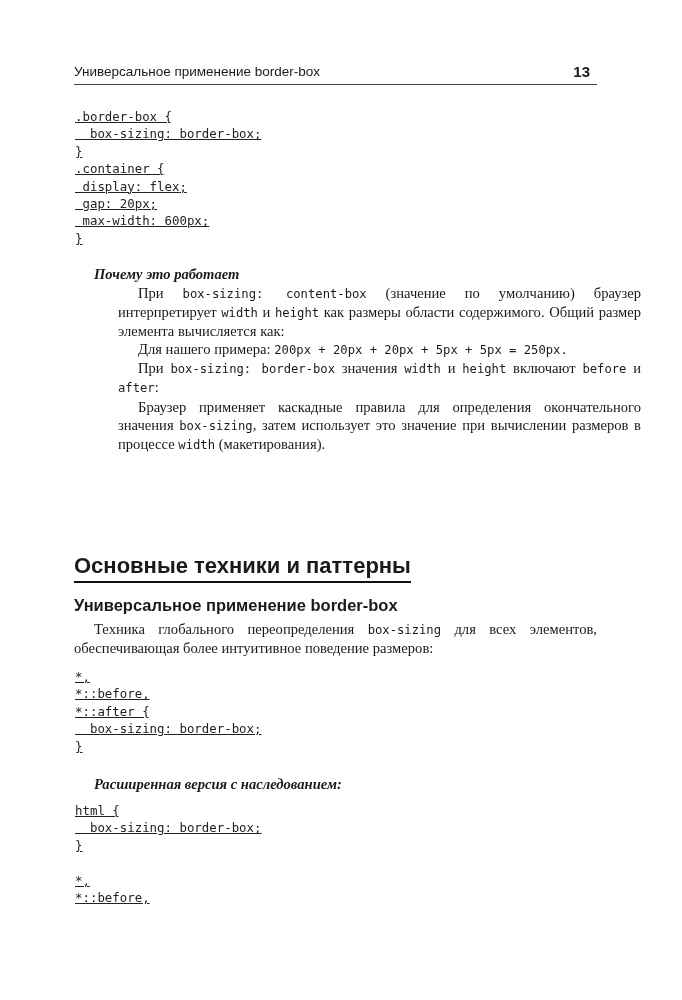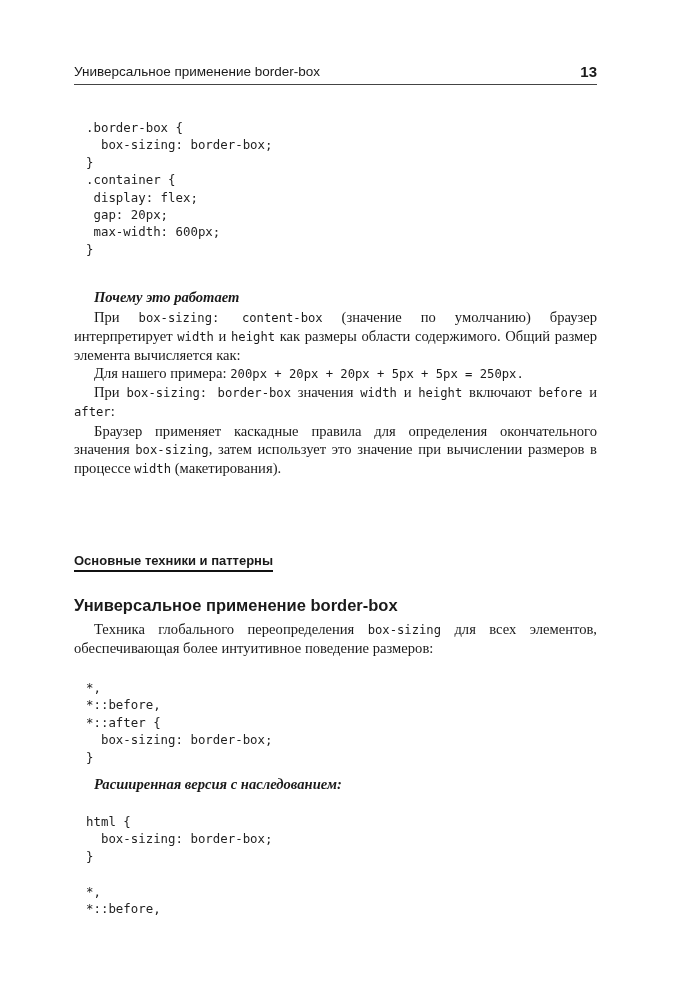--- a/index.html
+++ b/index.html
@@ -7,38 +7,38 @@
     width: 682px; height: 1000px; background: #ffffff; color: #1a1a1a;
     position: relative; overflow: hidden;
   }
   .page { position: absolute; left: 74px; top: 0; width: 523px; }
   .running-head {
     position: absolute; top: 64px; left: 0; width: 523px; height: 20px;
     border-bottom: 1px solid #444;
     font-family: "Liberation Sans", sans-serif; font-size: 13.5px;
   }
   .running-head .rh-title { position: absolute; left: 0; top: 0; }
-  .running-head .rh-num { position: absolute; right: 0; top: -1px; font-weight: bold; font-size: 15px; }
+  .running-head .rh-num { position: absolute; right: 7px; top: -1px; font-weight: bold; font-size: 15px; }
 
   .code {
     font-family: "DejaVu Sans Mono", monospace; font-size: 12.4px;
-    line-height: 17.4px; white-space: pre; margin: 12px; color: #222;
+    line-height: 17.4px; white-space: pre; margin: 1px; color: #222; text-decoration: underline;
   }
   .serif {
     font-family: "Liberation Serif", serif; font-size: 14.6px; line-height: 18.1px;
     text-align: justify; margin: 0; color: #1a1a1a;
   }
   .serif .m { font-family: "DejaVu Sans Mono", monospace; font-size: 12.2px; }
   .indent { text-indent: 20px; }
   .subhead-italic {
     font-family: "Liberation Serif", serif; font-style: italic; font-weight: bold;
     font-size: 14.6px; margin: 0; padding-left: 20px;
   }
   .h2 {
-    font-family: "Liberation Sans", sans-serif; font-weight: bold; font-size: 13px;
+    font-family: "Liberation Sans", sans-serif; font-weight: bold; font-size: 22px;
     display: inline-block; border-bottom: 2.5px solid #111; padding-bottom: 2px; margin: 0;
   }
   .h3 {
     font-family: "Liberation Sans", sans-serif; font-weight: bold; font-size: 16.5px; margin: 0;
   }
   .abs { position: absolute; left: 0; width: 523px; }
 </style>
 </head>
 <body>
 
@@ -51,23 +51,23 @@
 
   <pre class="code abs" style="top:107px;"><span>.border-box {</span>
 <span>  box-sizing: border-box;</span>
 <span>}</span>
 <span>.container {</span>
 <span> display: flex;</span>
 <span> gap: 20px;</span>
 <span> max-width: 600px;</span>
 <span>}</span></pre>
 
-  <p class="subhead-italic abs" style="top:289px;">Почему это работает</p>
+  <p class="subhead-italic abs" style="top:266px;">Почему это работает</p>
 
-  <div class="abs" style="top:308px;">
+  <div class="abs" style="top:284px;margin-left:44px;">
     <p class="serif indent"><span>При </span><span class="m">box-sizing:  content-box</span><span> (значение по умолчанию) браузер интерпретирует </span><span class="m">width</span><span> и </span><span class="m">height</span><span> как размеры области содержимого. Общий размер элемента вычисляется как:</span></p>
     <p class="serif indent"><span>Для нашего примера: </span><span class="m">200px + 20px + 20px + 5px + 5px = 250px.</span></p>
     <p class="serif indent"><span>При </span><span class="m">box-sizing:  border-box</span><span> значения </span><span class="m">width</span><span> и </span><span class="m">height</span><span> включают </span><span class="m">before</span><span> и </span><span class="m">after</span><span>:</span></p>
     <p class="serif indent"><span>Браузер применяет каскадные правила для определения окончательного значения </span><span class="m">box-sizing</span><span>, затем использует это значение при вычислении размеров в процессе </span><span class="m">width</span><span> (макетирования).</span></p>
   </div>
 
   <h2 class="h2 abs" style="top:553px; width:auto;">Основные техники и паттерны</h2>
 
   <h3 class="h3 abs" style="top:596px;">Универсальное применение border-box</h3>
 

